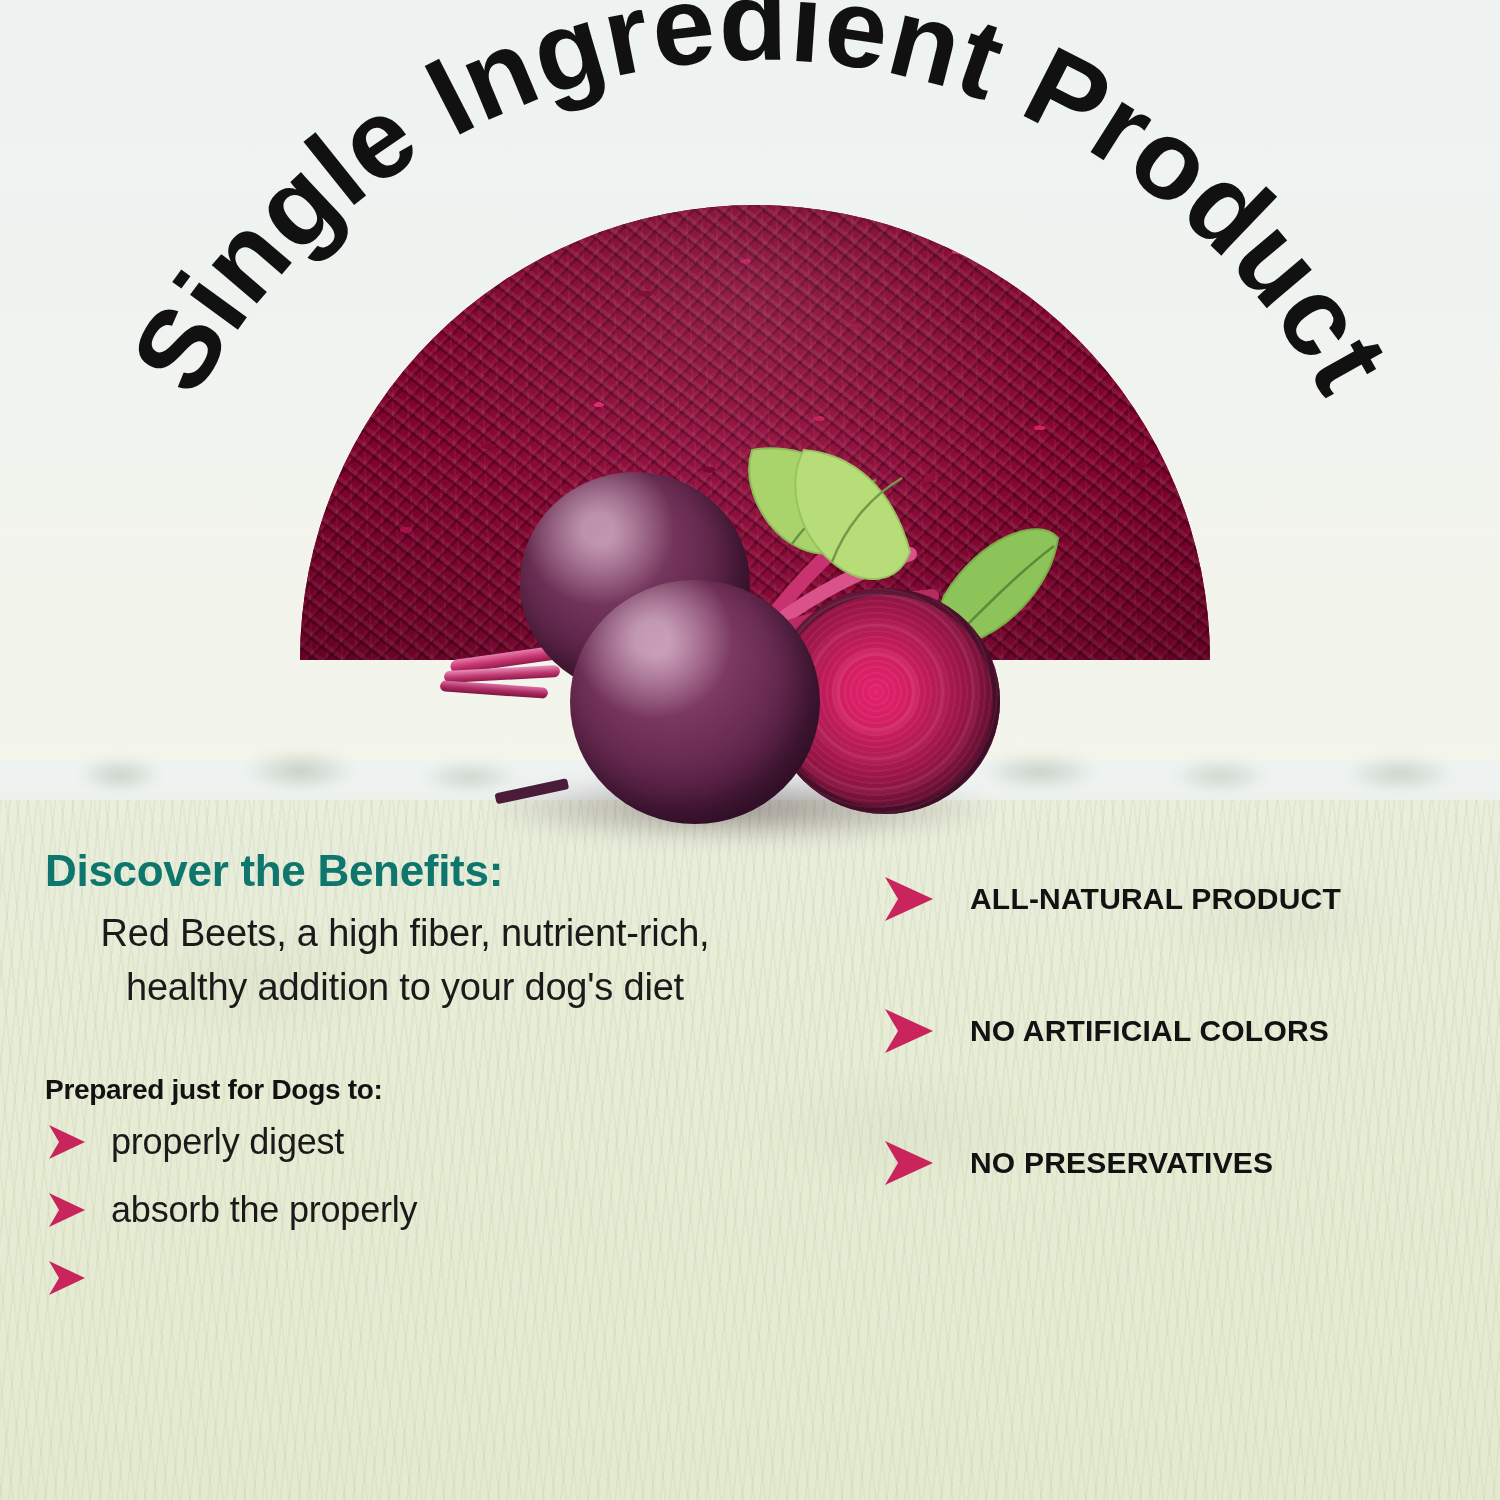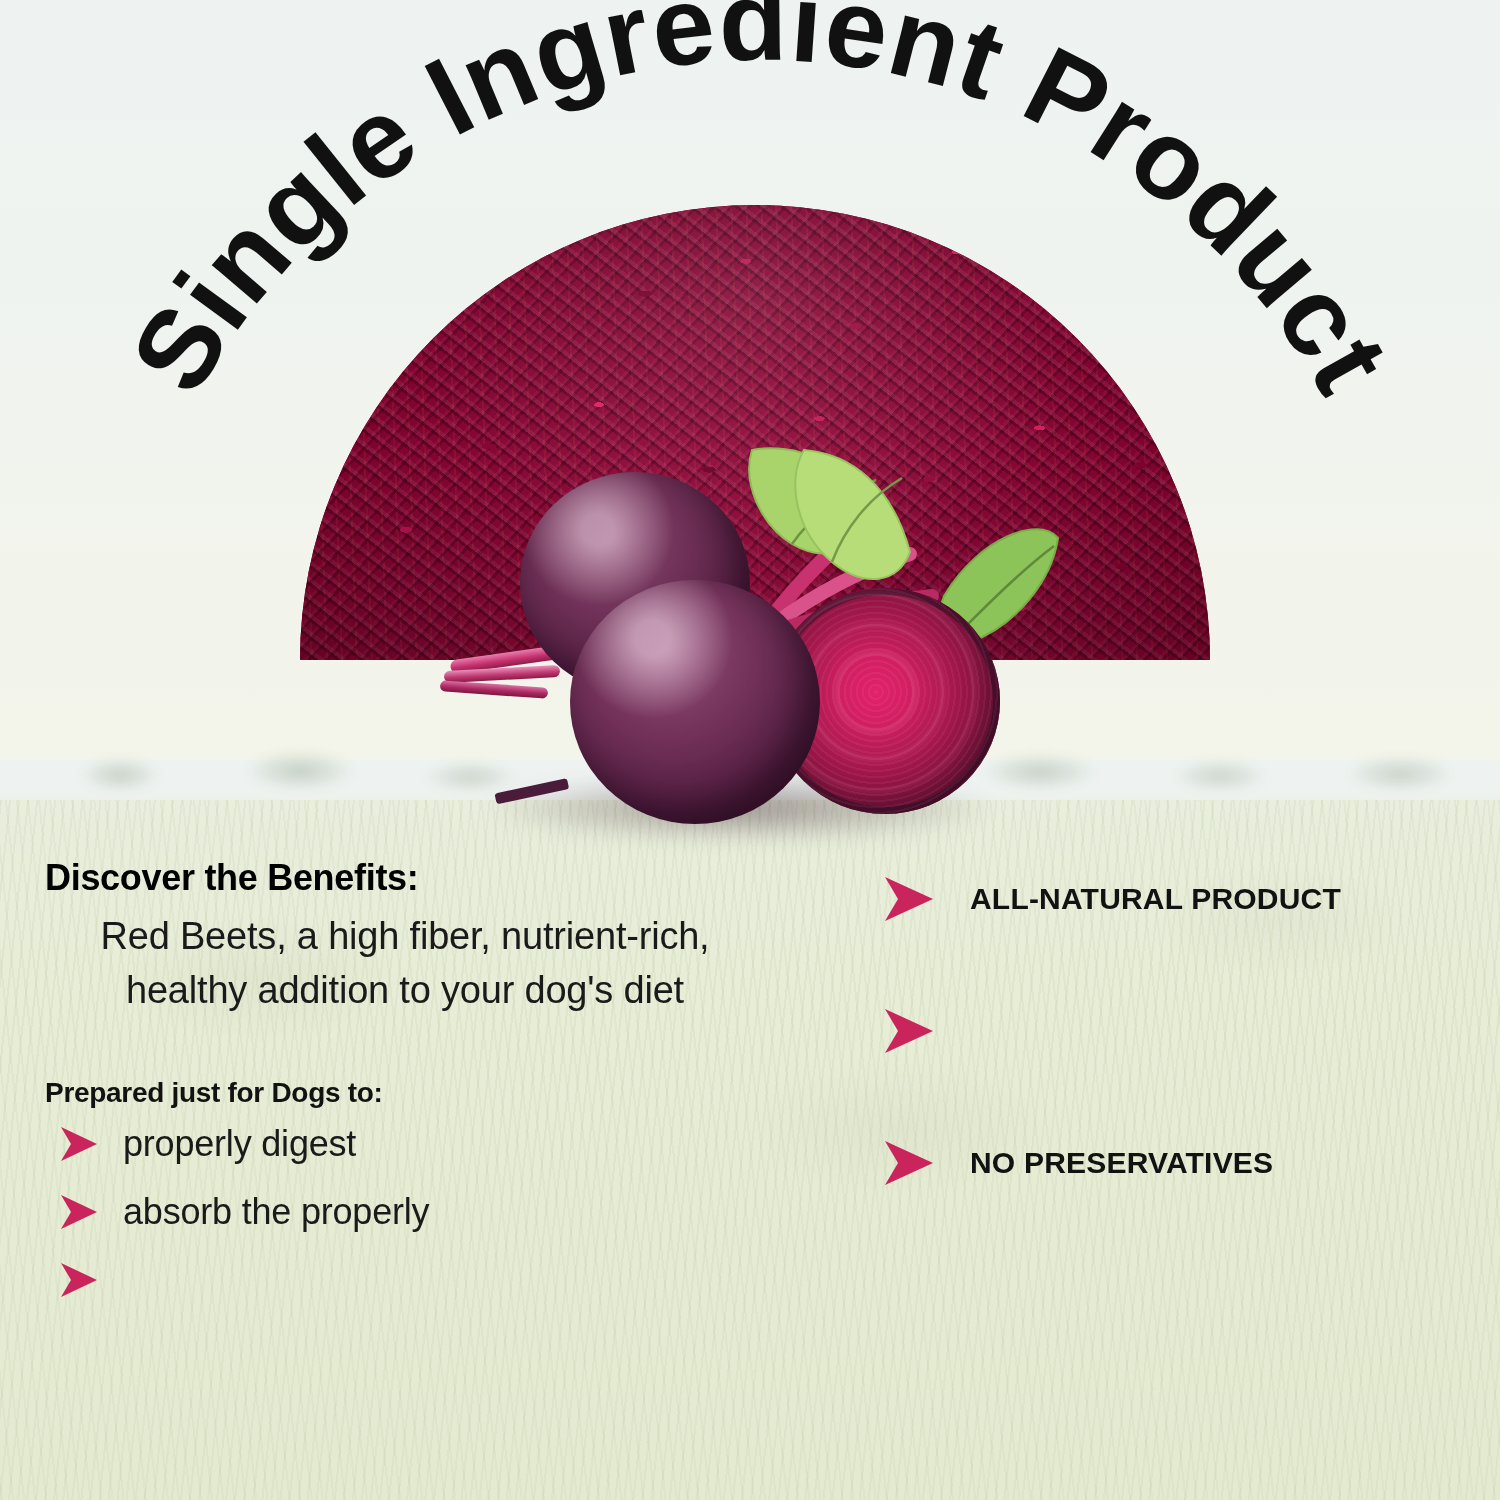--- a/index.html
+++ b/index.html
@@ -145,32 +145,32 @@
     position:absolute;left:10px;top:232px;width:120px;height:14px;
     border-radius:8px;transform:rotate(-8deg);
     background:linear-gradient(180deg,#e77fae,#c8326f 55%,#8d1c49);
   }
 
   
   .col-left{position:absolute;left:45px;top:843px;width:720px;}
   .col-right{position:absolute;left:880px;top:833px;width:600px;}
 
   .h-bold{
-    font-size:36px;font-weight:700;color:#000000;line-height:1.1;
-    letter-spacing:-.3px;margin:15px 0 12px 0;
+    font-size:44px;font-weight:700;color:#0f766e;line-height:1.1;
+    letter-spacing:-.3px;margin:4px 0 12px 0;
   }
   .para{
     font-size:38px;font-weight:400;color:#1a1a1a;line-height:1.42;
     letter-spacing:-.2px;margin:0;text-align:center;
   }
   .h-bold2{
     font-size:28px;font-weight:700;color:#121212;line-height:1.1;
     letter-spacing:-.3px;margin:60px 0 14px 0;
   }
-  .bullets-left{list-style:none;margin:12px;padding:0;}
+  .bullets-left{list-style:none;margin:0;padding:0;}
   .bullets-left li{
     display:flex;align-items:center;gap:22px;margin:0 0 24px 0;
   }
   .bullets-left .btxt{
     font-size:36px;font-weight:400;color:#1a1a1a;letter-spacing:-.2px;
   }
   .arrow-sm{width:44px;height:44px;flex:0 0 44px;display:block;}
   .arrow-lg{width:58px;height:58px;flex:0 0 58px;display:block;}
 
   .bullets-right{list-style:none;margin:0;padding:0;}
@@ -276,20 +276,21 @@
       <li>
         <svg class="arrow-lg" viewBox="0 0 58 58">
           <path d="M5,7 L53,29 L5,51 L18,29 Z" fill="#c9255c"></path>
         </svg>
         <span class="btxt">ALL-NATURAL PRODUCT</span>
       </li>
       <li>
         <svg class="arrow-lg" viewBox="0 0 58 58">
           <path d="M5,7 L53,29 L5,51 L18,29 Z" fill="#c9255c"></path>
         </svg>
+        <span class="btxt">NO ARTIFICIAL COLORS</span>
       </li>
       <li>
         <svg class="arrow-lg" viewBox="0 0 58 58">
           <path d="M5,7 L53,29 L5,51 L18,29 Z" fill="#c9255c"></path>
         </svg>
         <span class="btxt">NO PRESERVATIVES</span>
       </li>
     </ul>
   </div>
 

